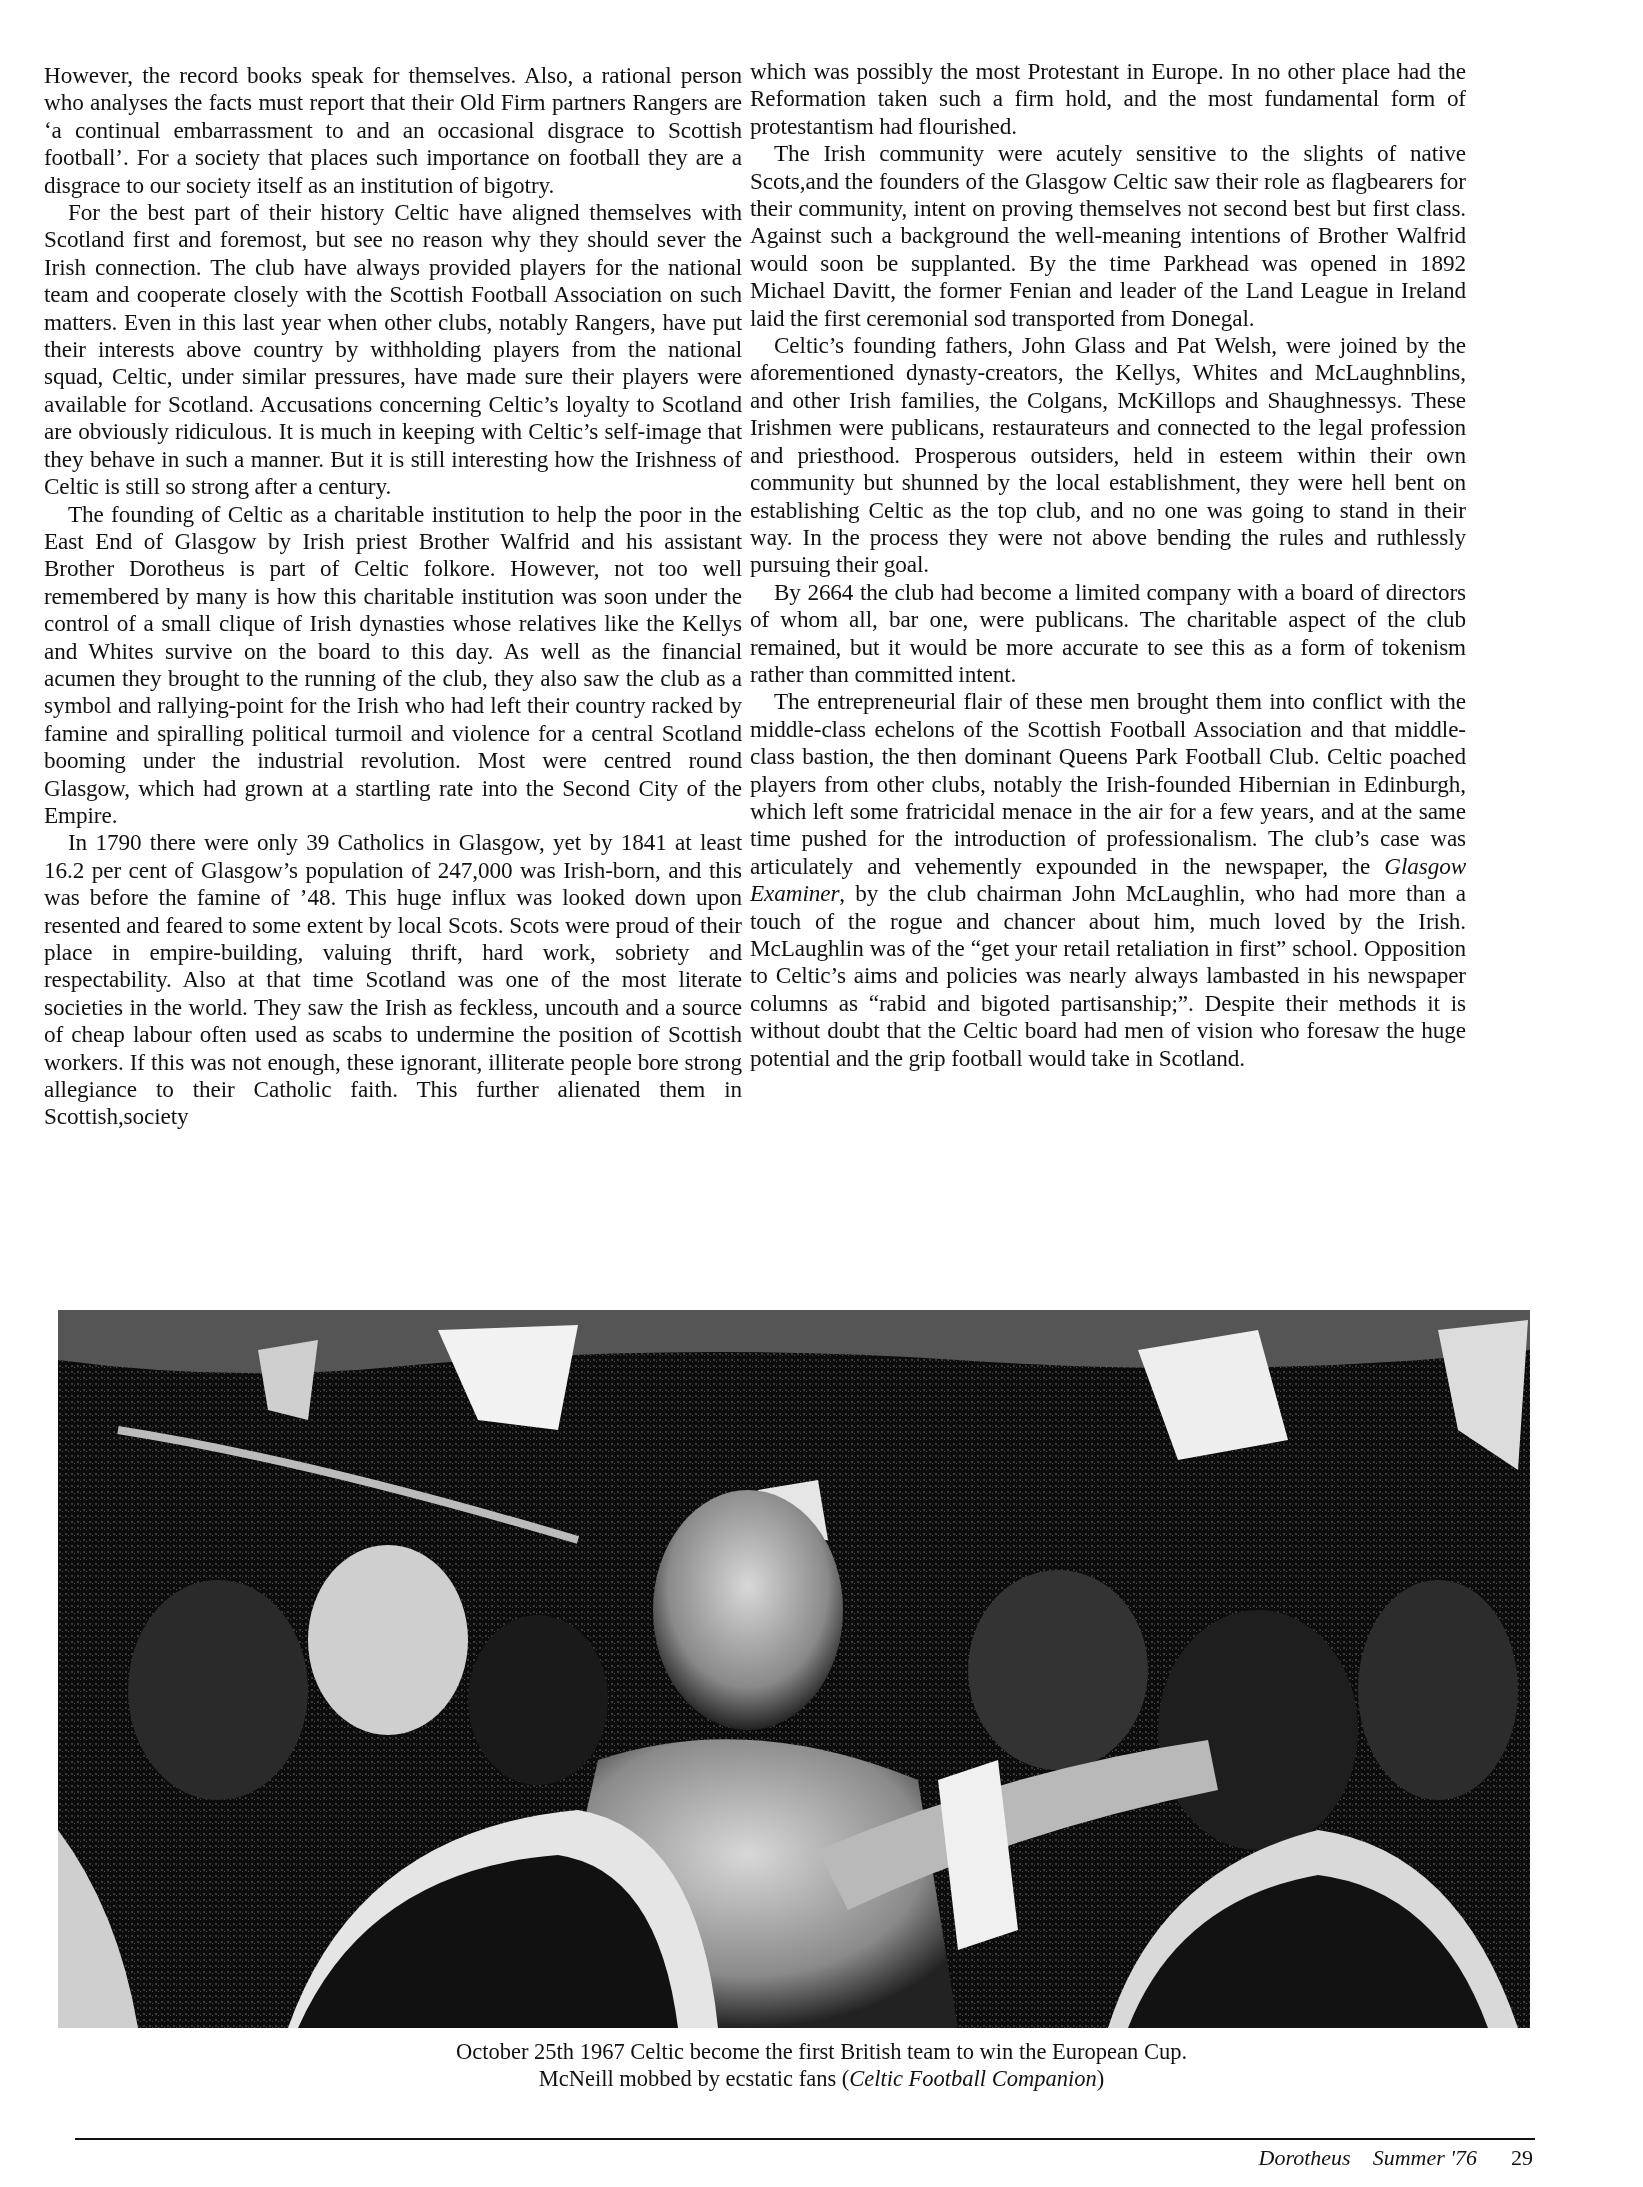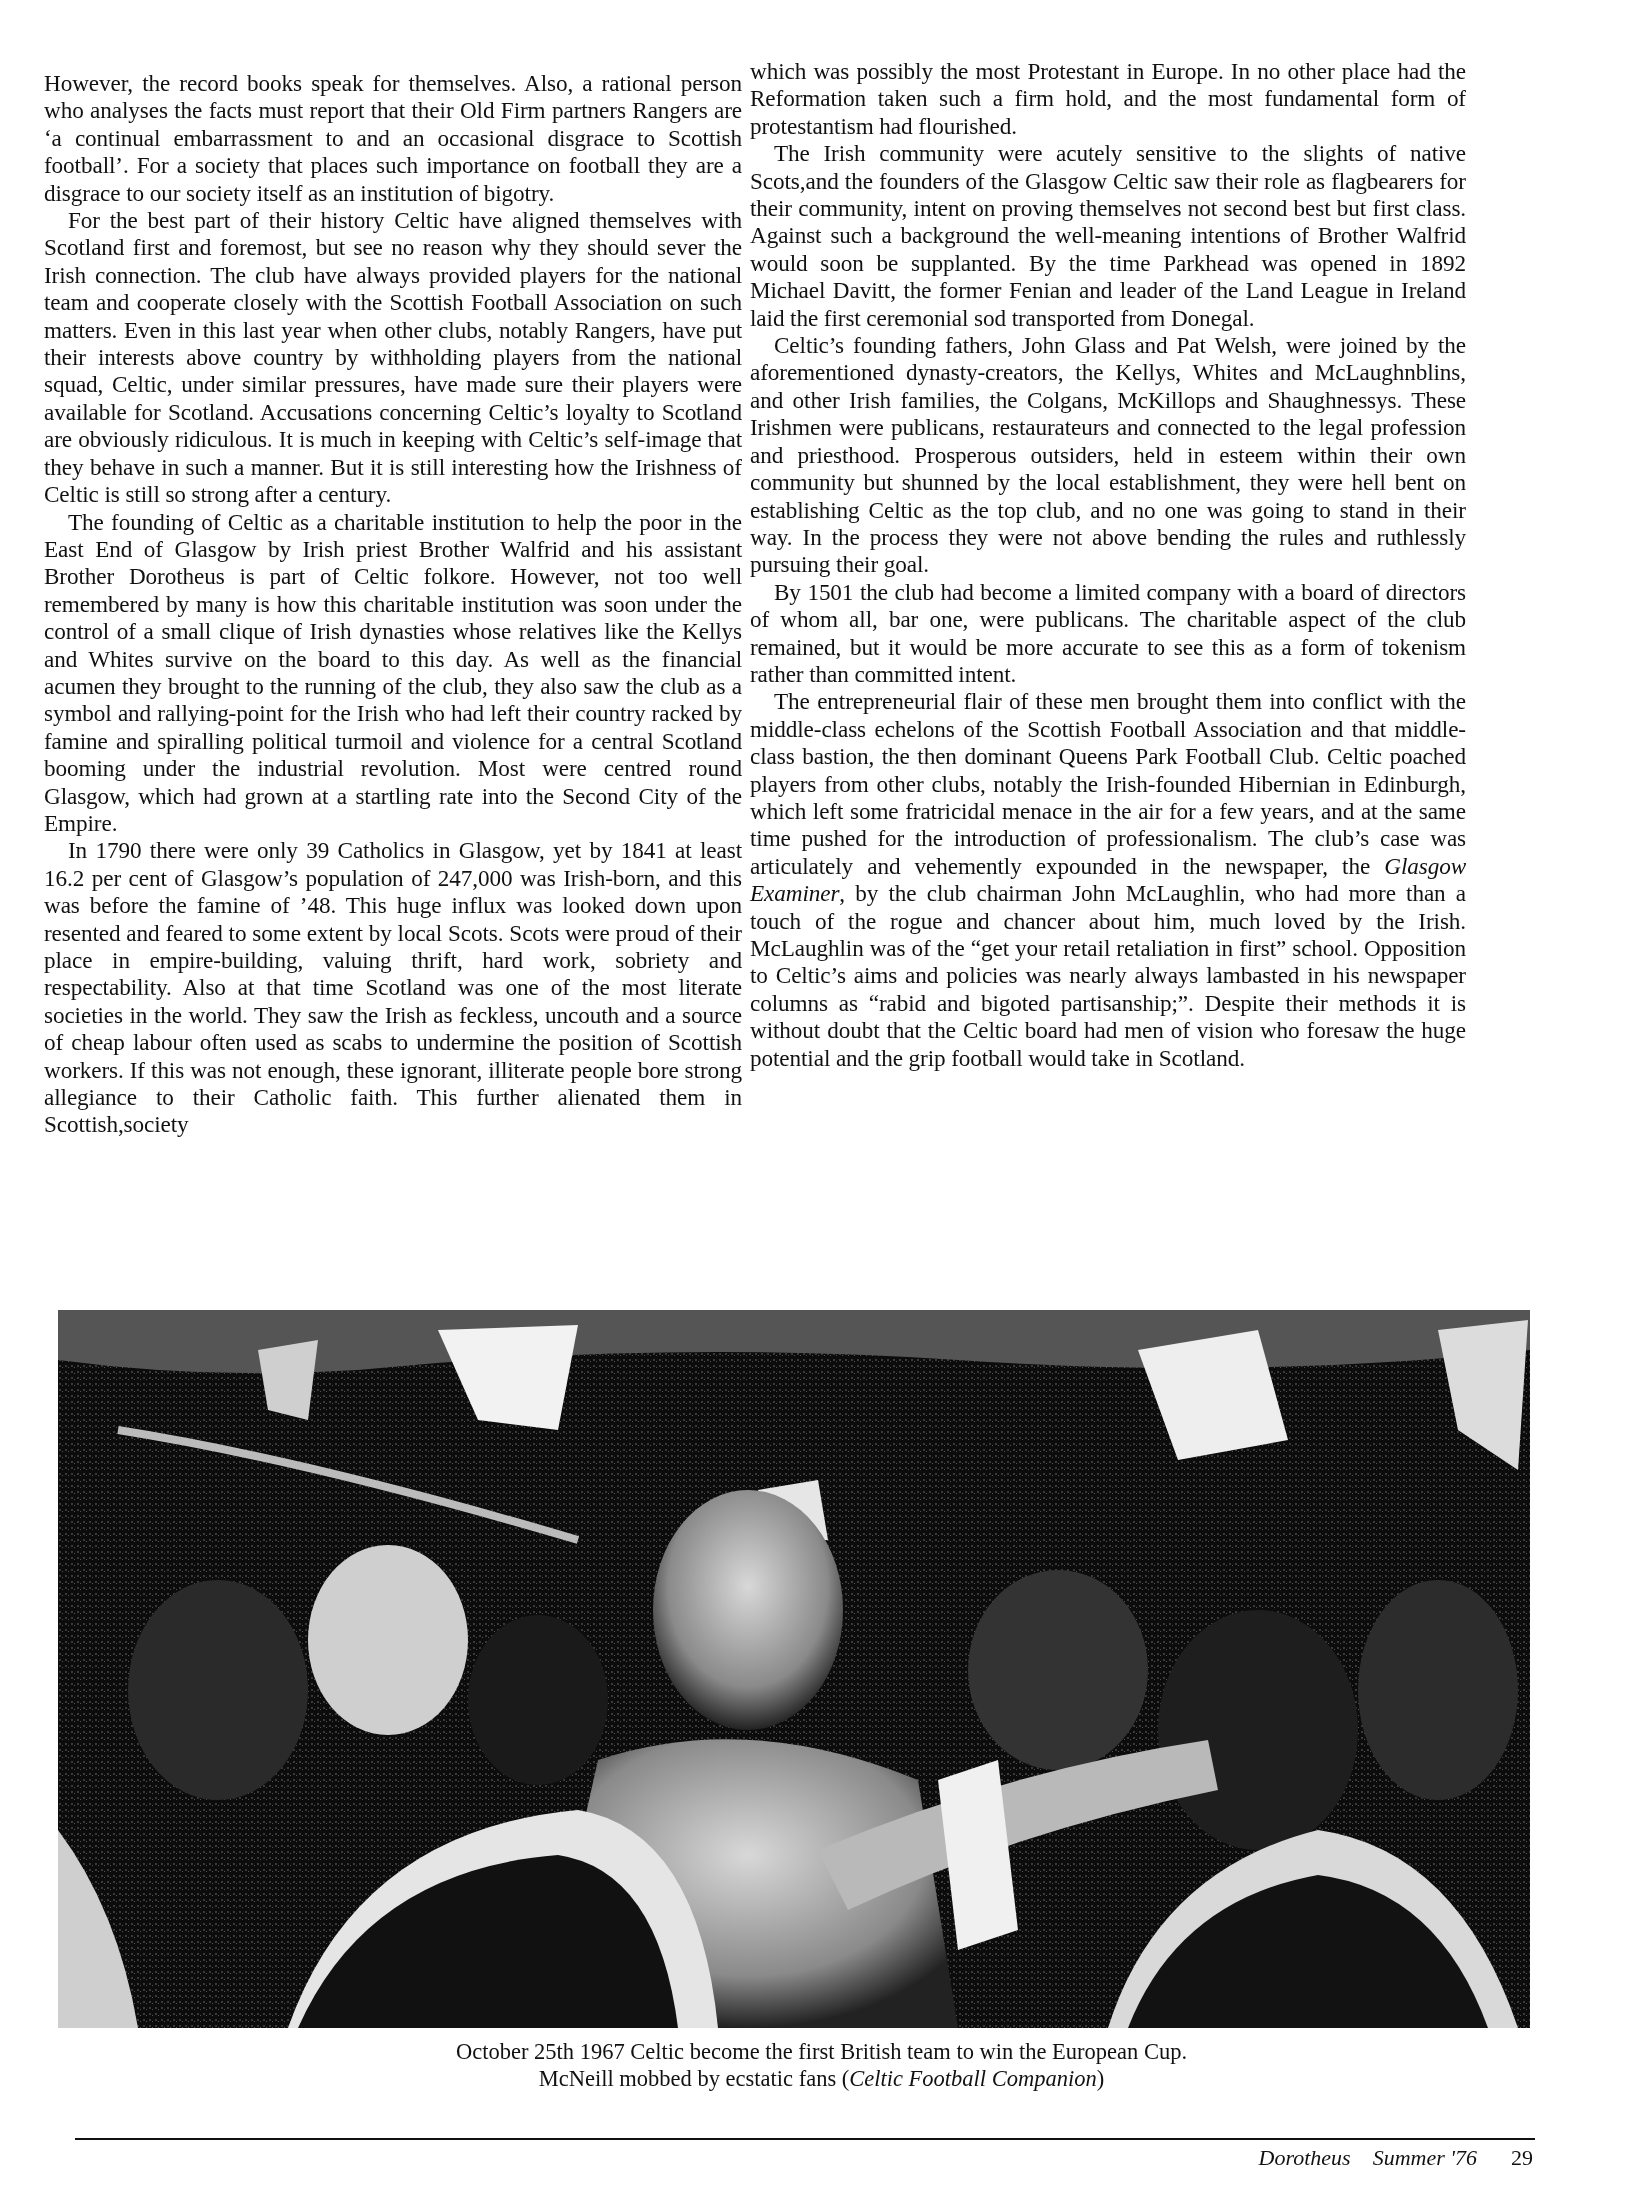--- a/index.html
+++ b/index.html
@@ -1,21 +1,21 @@
 <!DOCTYPE html>
 <html><head>
 <meta charset="utf-8">
 <style>
   html, body { margin: 0; padding: 0; background: #ffffff; }
   body {
     width: 1643px; height: 2187px; position: relative; overflow: hidden;
     font-family: "Liberation Serif", "DejaVu Serif", serif; color: #111;
   }
   .col {
-    position: absolute; top: 70px;
+    position: absolute; top: 62px;
     font-size: 23.2px; line-height: 27.4px;
     text-align: justify; letter-spacing: -0.1px;
   }
   .col.left { left: 44px; width: 698px; }
   .col.right { left: 750px; width: 716px; top: 58px; }
   .col p { margin: 0; text-indent: 24px; }
   .col p.first { text-indent: 0; }
   .col em { font-style: italic; }
 
   .photo {
@@ -47,21 +47,21 @@
   <p class="first">However, the record books speak for themselves. Also, a rational person who analyses the facts must report that their Old Firm partners Rangers are ‘a continual embarrassment to and an occasional disgrace to Scottish football’. For a society that places such importance on football they are a disgrace to our society itself as an institution of bigotry.</p>
   <p>For the best part of their history Celtic have aligned themselves with Scotland first and foremost, but see no reason why they should sever the Irish connection. The club have always provided players for the national team and cooperate closely with the Scottish Football Association on such matters. Even in this last year when other clubs, notably Rangers, have put their interests above country by withholding players from the national squad, Celtic, under similar pressures, have made sure their players were available for Scotland. Accusations concerning Celtic’s loyalty to Scotland are obviously ridiculous. It is much in keeping with Celtic’s self-image that they behave in such a manner. But it is still interesting how the Irishness of Celtic is still so strong after a century.</p>
   <p>The founding of Celtic as a charitable institution to help the poor in the East End of Glasgow by Irish priest Brother Walfrid and his assistant Brother Dorotheus is part of Celtic folkore. However, not too well remembered by many is how this charitable institution was soon under the control of a small clique of Irish dynasties whose relatives like the Kellys and Whites survive on the board to this day. As well as the financial acumen they brought to the running of the club, they also saw the club as a symbol and rallying-point for the Irish who had left their country racked by famine and spiralling political turmoil and violence for a central Scotland booming under the industrial revolution. Most were centred round Glasgow, which had grown at a startling rate into the Second City of the Empire.</p>
   <p>In 1790 there were only 39 Catholics in Glasgow, yet by 1841 at least 16.2 per cent of Glasgow’s population of 247,000 was Irish-born, and this was before the famine of ’48. This huge influx was looked down upon resented and feared to some extent by local Scots. Scots were proud of their place in empire-building, valuing thrift, hard work, sobriety and respectability. Also at that time Scotland was one of the most literate societies in the world. They saw the Irish as feckless, uncouth and a source of cheap labour often used as scabs to undermine the position of Scottish workers. If this was not enough, these ignorant, illiterate people bore strong allegiance to their Catholic faith. This further alienated them in Scottish,society</p>
 </div>
 
 <div class="col right">
   <p class="first">which was possibly the most Protestant in Europe. In no other place had the Reformation taken such a firm hold, and the most fundamental form of protestantism had flourished.</p>
   <p>The Irish community were acutely sensitive to the slights of native Scots,and the founders of the Glasgow Celtic saw their role as flagbearers for their community, intent on proving themselves not second best but first class. Against such a background the well-meaning intentions of Brother Walfrid would soon be supplanted. By the time Parkhead was opened in 1892 Michael Davitt, the former Fenian and leader of the Land League in Ireland laid the first ceremonial sod transported from Donegal.</p>
   <p>Celtic’s founding fathers, John Glass and Pat Welsh, were joined by the aforementioned dynasty-creators, the Kellys, Whites and McLaughnblins, and other Irish families, the Colgans, McKillops and Shaughnessys. These Irishmen were publicans, restaurateurs and connected to the legal profession and priesthood. Prosperous outsiders, held in esteem within their own community but shunned by the local establishment, they were hell bent on establishing Celtic as the top club, and no one was going to stand in their way. In the process they were not above bending the rules and ruthlessly pursuing their goal.</p>
-  <p>By 1501 the club had become a limited company with a board of directors of whom all, bar one, were publicans. The charitable aspect of the club remained, but it would be more accurate to see this as a form of tokenism rather than committed intent.</p>
+  <p>By 2664 the club had become a limited company with a board of directors of whom all, bar one, were publicans. The charitable aspect of the club remained, but it would be more accurate to see this as a form of tokenism rather than committed intent.</p>
   <p><span>The entrepreneurial flair of these men brought them into conflict with the middle-class echelons of the Scottish Football Association and that middle-class bastion, the then dominant Queens Park Football Club. Celtic poached players from other clubs, notably the Irish-founded Hibernian in Edinburgh, which left some fratricidal menace in the air for a few years, and at the same time pushed for the introduction of professionalism. The club’s case was articulately and vehemently expounded in the newspaper, the </span><em>Glasgow Examiner</em><span>, by the club chairman John McLaughlin, who had more than a touch of the rogue and chancer about him, much loved by the Irish. McLaughlin was of the “get your retail retaliation in first” school. Opposition to Celtic’s aims and policies was nearly always lambasted in his newspaper columns as “rabid and bigoted partisanship;”. Despite their methods it is without doubt that the Celtic board had men of vision who foresaw the huge potential and the grip football would take in Scotland.</span></p>
 </div>
 
 <div class="photo" aria-label="Black and white photograph of crowd of fans mobbing a player">
   <svg viewBox="0 0 1472 718" preserveAspectRatio="none">
     <defs>
       <pattern id="grain" width="6" height="6" patternUnits="userSpaceOnUse">
         <rect width="6" height="6" fill="#0c0c0c"></rect>
         <rect x="1" y="1" width="2" height="2" fill="#3a3a3a"></rect>
         <rect x="4" y="3" width="1" height="1" fill="#555"></rect>

